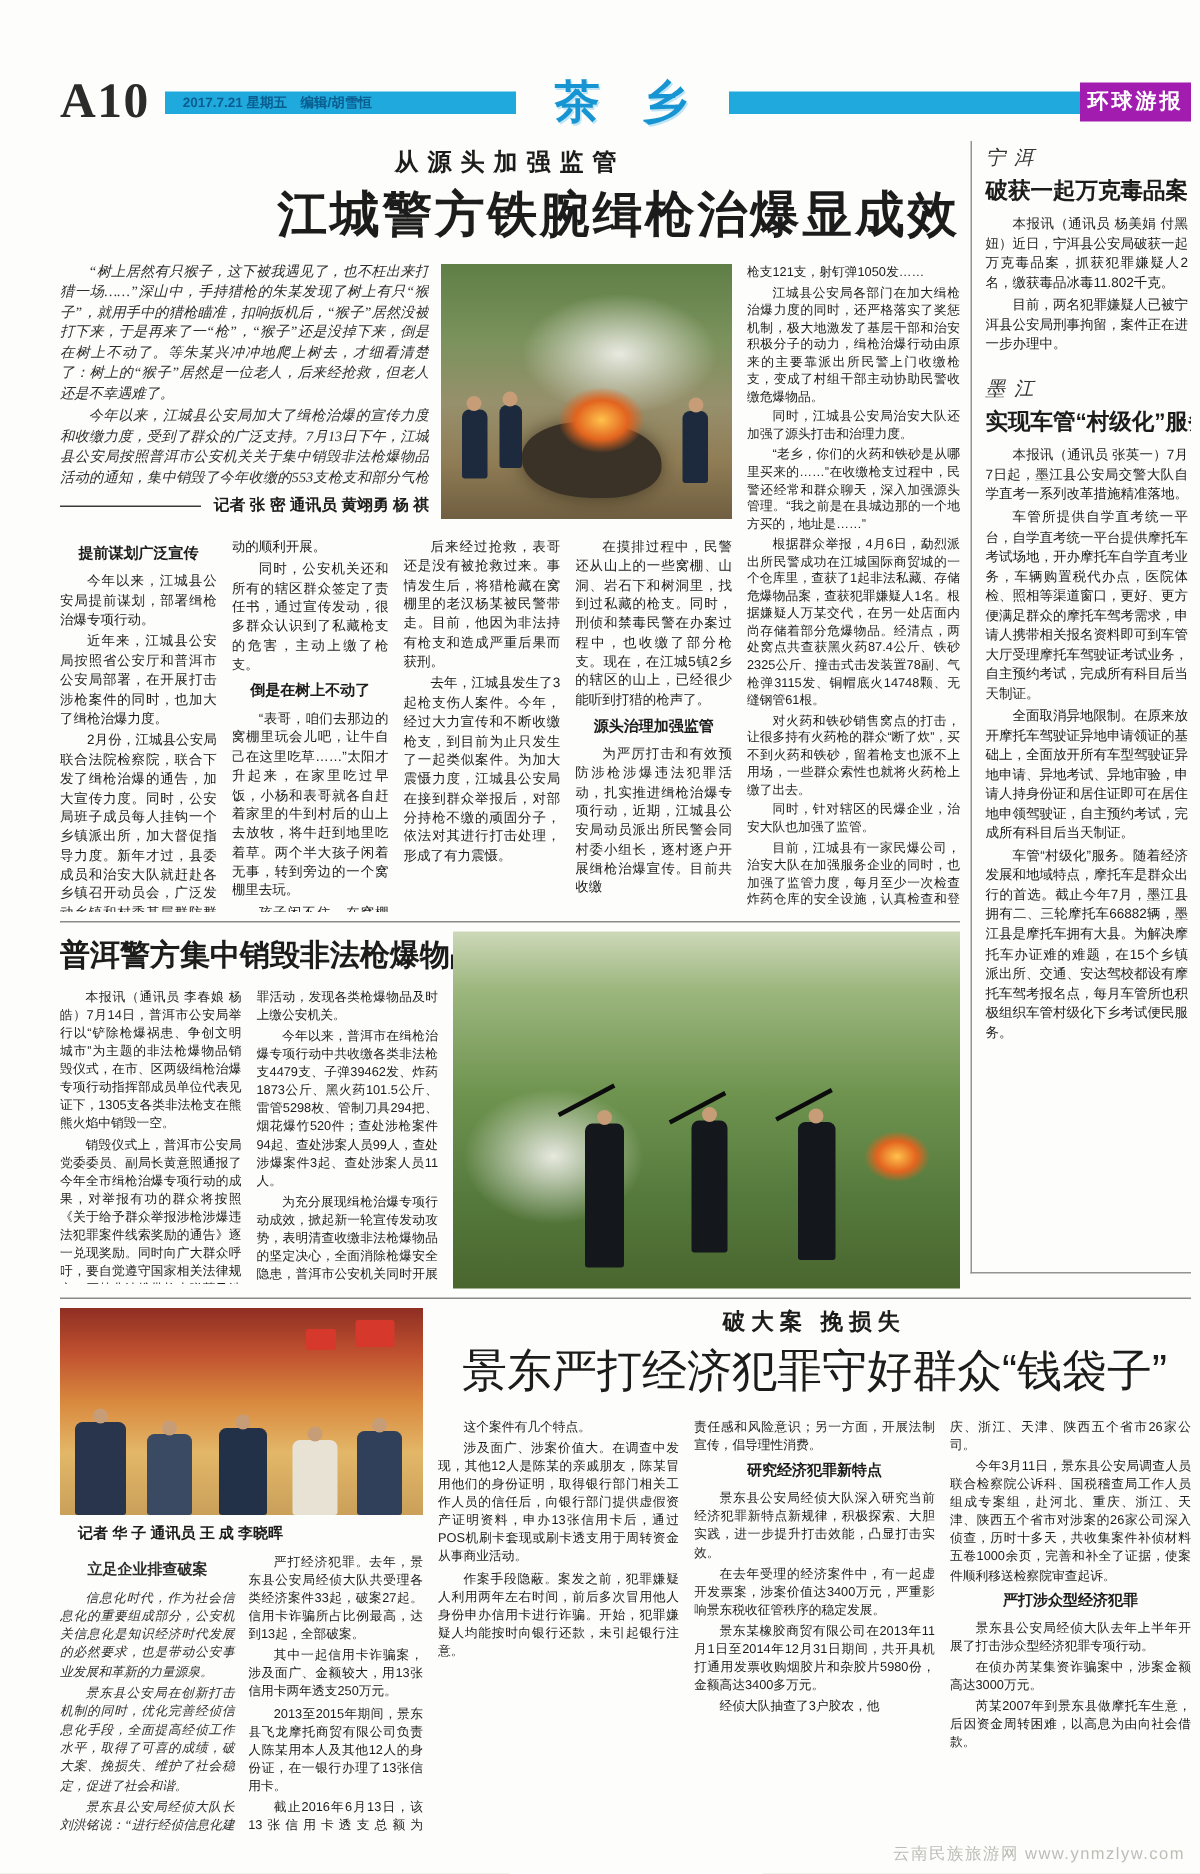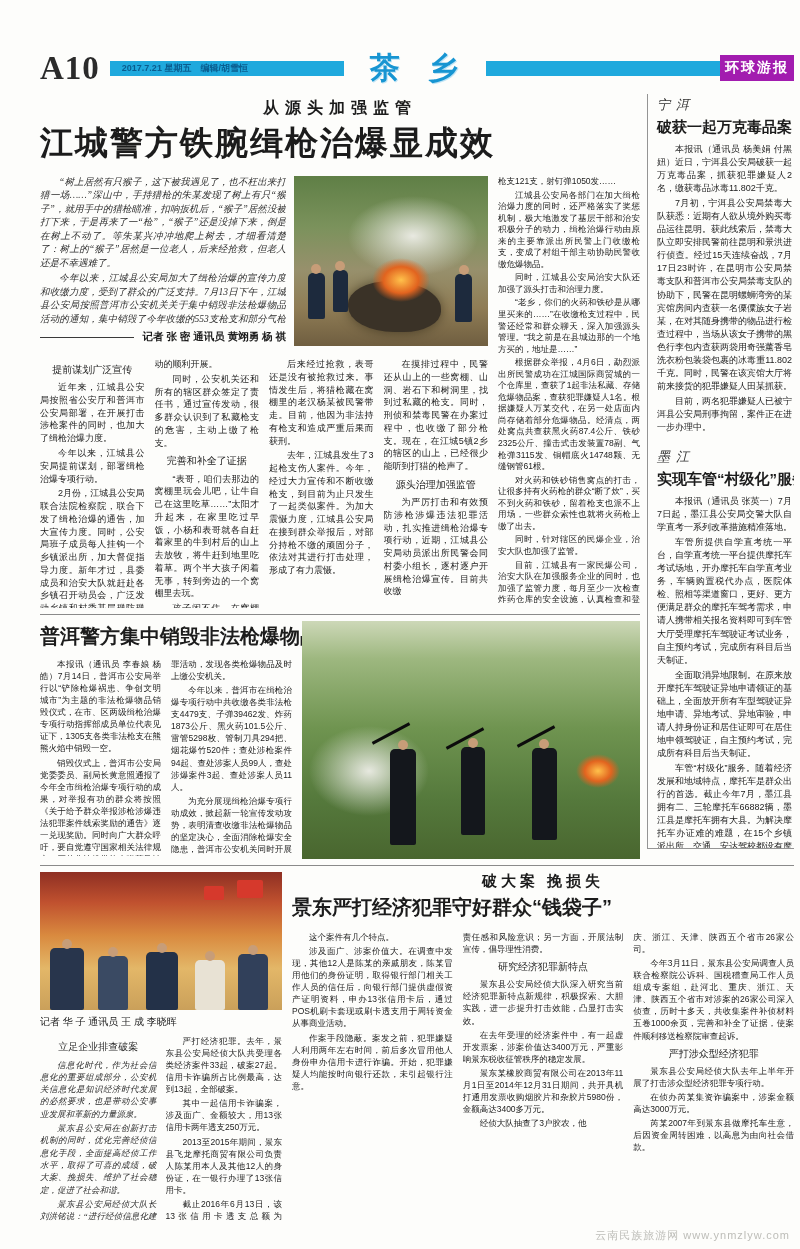--- a/index.html
+++ b/index.html
@@ -12,29 +12,29 @@
           letter-spacing:1px;line-height:1;margin-right:10px;}
   .bar{height:15px;background:#1fa9dd;flex:1;display:flex;align-items:center;}
   .dateline{font-size:9px;color:#0a5d8f;font-weight:bold;padding-left:12px;white-space:nowrap;}
   .sec{font-size:30px;font-weight:bold;color:#1795d2;letter-spacing:10px;margin:0 18px 0 26px;
        white-space:nowrap;text-shadow:1px 1px 0 #bfe4f5;}
   .masthead{background:#a21caf;color:#fff;font-weight:bold;font-size:14px;padding:4px 5px;
             letter-spacing:2px;white-space:nowrap;}
   
   p{margin:0 0 2px 0;text-indent:2em;text-align:justify;}
   .col{font-size:9px;line-height:1.42;overflow:hidden;}
-  .subhead{font-weight:normal;text-align:center;text-indent:0;font-size:10px;margin:5px 0 4px;}
+  .subhead{font-weight:bold;text-align:center;text-indent:0;font-size:10px;margin:5px 0 4px;}
   .hdiv{border-top:1px solid #8a8a8a;margin:6px 0;}
   
   .content{display:flex;margin-top:6px;}
   .left-zone{width:600px;}
   .sidebar{flex:1;margin-left:7px;border-left:1px solid #949494;border-bottom:1px solid #949494;
            padding:0 2px 6px 9px;height:748px;overflow:hidden;}
   .kicker{font-size:16px;font-weight:bold;text-align:center;letter-spacing:6px;margin:4px 0 2px;}
-  .headline1{font-size:33px;font-weight:bold;text-align:left;letter-spacing:2px;margin:2px 0 10px;
+  .headline1{font-size:33px;font-weight:bold;text-align:right;letter-spacing:2px;margin:2px 0 10px;
              white-space:nowrap;}
   .m-grid{display:flex;}
   .m-left{flex:1;}
   .c5{width:142px;margin-left:10px;height:428px;font-size:8.5px;line-height:1.36;overflow:hidden;}
   .row1{display:flex;height:174px;}
   .lede-wrap{width:246px;}
   .lede{font-family:"Liberation Serif",serif;font-style:italic;font-size:9.5px;line-height:1.42;
         color:#2e2e2e;height:150px;overflow:hidden;}
   .byline{display:flex;align-items:center;font-size:10.5px;font-weight:bold;margin-top:4px;}
   .byline::before{content:"";flex:1;border-top:1px solid #3a3a3a;margin-right:8px;}
@@ -63,29 +63,29 @@
   
   .loc{font-family:"Liberation Serif",serif;font-style:italic;font-size:13px;letter-spacing:6px;
        color:#333;margin:2px 0 4px;}
   .s-head{font-size:15px;font-weight:bold;margin:0 0 6px;white-space:nowrap;}
   .s-body{font-size:9px;line-height:1.45;}
   .sb2{margin-top:14px;}
   
   .bottom{display:flex;margin-top:2px;height:352px;}
   .b-left{width:242px;}
   .ph3{height:138px;background:linear-gradient(180deg,#8e2f23 0%,#c0512f 22%,#d98a3f 46%,#e3b768 70%,#caa05a 100%);}
-  .b-byline{font-size:10px;font-weight:normal;margin:5px 0 6px;}
+  .b-byline{font-size:10px;font-weight:bold;margin:5px 12px 6px;}
   .b-row{display:flex;gap:9px;height:188px;overflow:hidden;}
   .note-col{flex:1;font-family:"Liberation Serif",serif;font-style:italic;font-size:8.5px;
             line-height:1.45;color:#2e2e2e;overflow:hidden;}
   .note-col .subhead{font-family:"Liberation Sans",sans-serif;font-style:normal;}
   .colb{flex:1;font-size:8.5px;line-height:1.42;overflow:hidden;}
   .b-right{flex:1;margin-left:10px;}
   .kicker2{font-size:15px;font-weight:bold;text-align:center;letter-spacing:4px;}
-  .headline3{font-size:20px;font-weight:bold;text-align:left;white-space:nowrap;margin:3px 0 10px;}
+  .headline3{font-size:30px;font-weight:normal;text-align:center;white-space:nowrap;margin:3px 0 10px;}
   .b-body{display:flex;gap:10px;height:268px;}
   .b-body .col{flex:1;font-size:8.5px;}
   .watermark{position:absolute;right:10px;bottom:6px;color:#bdbdb8;font-size:11px;letter-spacing:1px;}
   .tag{position:absolute;background:#d6392c;border-radius:2px;}
 </style>
 </head>
 <body>
 
 <div class="page">
 
@@ -125,28 +125,28 @@
                 <div class="fire" style="left:40%;bottom:26%;width:58px;height:44px;"></div>
                 <div class="fig" style="left:7%;bottom:16%;width:17px;height:46px;"></div>
                 <div class="fig" style="left:20%;bottom:20%;width:15px;height:42px;"></div>
                 <div class="fig" style="right:8%;bottom:14%;width:17px;height:48px;"></div>
               </div>
             </div>
 
             <div class="m-body">
               <div class="col">
                 <div class="subhead">提前谋划广泛宣传</div>
+                <p>今年以来，江城县公安局提前谋划，部署缉枪治爆专项行动。</p>
                 <p>近年来，江城县公安局按照省公安厅和普洱市公安局部署，在开展打击涉枪案件的同时，也加大了缉枪治爆力度。</p>
-                <p>今年以来，江城县公安局提前谋划，部署缉枪治爆专项行动。</p>
                 <p>2月份，江城县公安局联合法院检察院，联合下发了缉枪治爆的通告，加大宣传力度。同时，公安局班子成员每人挂钩一个乡镇派出所，加大督促指导力度。新年才过，县委成员和治安大队就赶赴各乡镇召开动员会，广泛发动乡镇和村委基层群防群治力量，掀起了轰轰烈烈的缉枪治爆行动。另外，还协调了缉枪治爆专项资金，保证了活</p>
               </div>
               <div class="col">
                 <p style="text-indent:0">动的顺利开展。</p>
                 <p>同时，公安机关还和所有的辖区群众签定了责任书，通过宣传发动，很多群众认识到了私藏枪支的危害，主动上缴了枪支。</p>
-                <div class="subhead">完善和补全了证据</div>
+                <div class="subhead">倒是在树上不动了</div>
                 <p>“表哥，咱们去那边的窝棚里玩会儿吧，让牛自己在这里吃草……”太阳才升起来，在家里吃过早饭，小杨和表哥就各自赶着家里的牛到村后的山上去放牧，将牛赶到地里吃着草。两个半大孩子闲着无事，转到旁边的一个窝棚里去玩。</p>
                 <p>孩子闲不住，在窝棚里东西看看；后来，小杨弯下腰去，在窝棚的小床下发现了一杆群众藏匿的猎枪。孩子们好奇心重，就拿出猎枪抱着玩，只听</p>
               </div>
               <div class="col">
                 <p>后来经过抢救，表哥还是没有被抢救过来。事情发生后，将猎枪藏在窝棚里的老汉杨某被民警带走。目前，他因为非法持有枪支和造成严重后果而获刑。</p>
                 <p>去年，江城县发生了3起枪支伤人案件。今年，经过大力宣传和不断收缴枪支，到目前为止只发生了一起类似案件。为加大震慑力度，江城县公安局在接到群众举报后，对部分持枪不缴的顽固分子，依法对其进行打击处理，形成了有力震慑。</p>
               </div>
               <div class="col">
                 <p>在摸排过程中，民警还从山上的一些窝棚、山洞、岩石下和树洞里，找到过私藏的枪支。同时，刑侦和禁毒民警在办案过程中，也收缴了部分枪支。现在，在江城5镇2乡的辖区的山上，已经很少能听到打猎的枪声了。</p>
                 <div class="subhead">源头治理加强监管</div>
@@ -197,21 +197,20 @@
         </div>
       </div>
     </div>
 
     <div class="sidebar">
       <div>
         <div class="loc">宁洱</div>
         <div class="s-head">破获一起万克毒品案</div>
         <div class="s-body">
           <p>本报讯（通讯员 杨美娟 付黑妞）近日，宁洱县公安局破获一起万克毒品案，抓获犯罪嫌疑人2名，缴获毒品冰毒11.802千克。</p>
-          <p>7月初，宁洱县公安局禁毒大队获悉：近期有人欲从境外购买毒品运往昆明。获此线索后，禁毒大队立即安排民警前往昆明和景洪进行侦查。经过15天连续奋战，7月17日23时许，在昆明市公安局禁毒支队和普洱市公安局禁毒支队的协助下，民警在昆明螺蛳湾旁的某宾馆房间内查获一名傈僳族女子岩某，在对其随身携带的物品进行检查过程中，当场从该女子携带的黑色行李包内查获两袋用奇强薰香皂洗衣粉包装袋包裹的冰毒重11.802千克。同时，民警在该宾馆大厅将前来接货的犯罪嫌疑人田某抓获。</p>
           <p>目前，两名犯罪嫌疑人已被宁洱县公安局刑事拘留，案件正在进一步办理中。</p>
         </div>
       </div>
       <div class="sb2">
         <div class="loc">墨江</div>
         <div class="s-head">实现车管“村级化”服务</div>
         <div class="s-body">
           <p>本报讯（通讯员 张英一）7月7日起，墨江县公安局交警大队自学直考一系列改革措施精准落地。</p>
           <p>车管所提供自学直考统一平台，自学直考统一平台提供摩托车考试场地，开办摩托车自学直考业务，车辆购置税代办点，医院体检、照相等渠道窗口，更好、更方便满足群众的摩托车驾考需求，申请人携带相关报名资料即可到车管大厅受理摩托车驾驶证考试业务，自主预约考试，完成所有科目后当天制证。</p>
           <p>全面取消异地限制。在原来放开摩托车驾驶证异地申请领证的基础上，全面放开所有车型驾驶证异地申请、异地考试、异地审验，申请人持身份证和居住证即可在居住地申领驾驶证，自主预约考试，完成所有科目后当天制证。</p>

